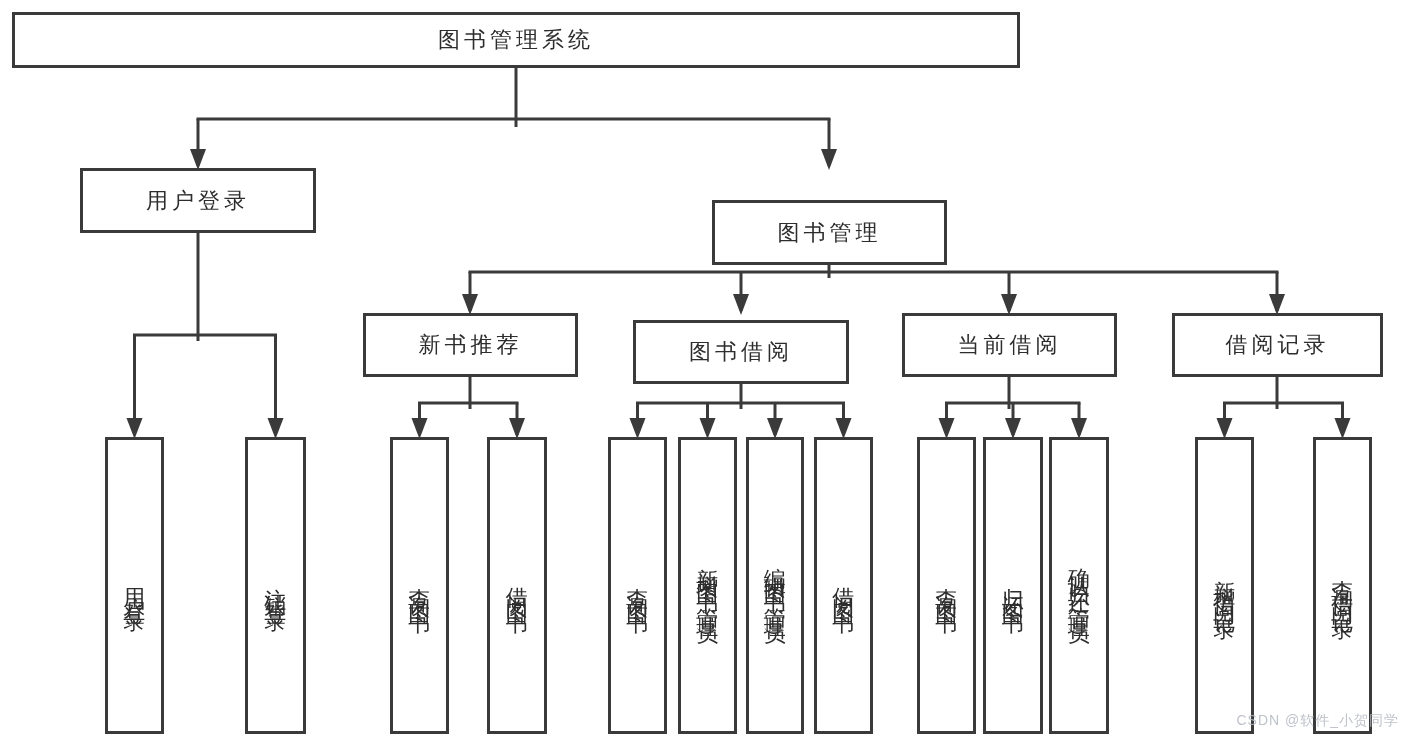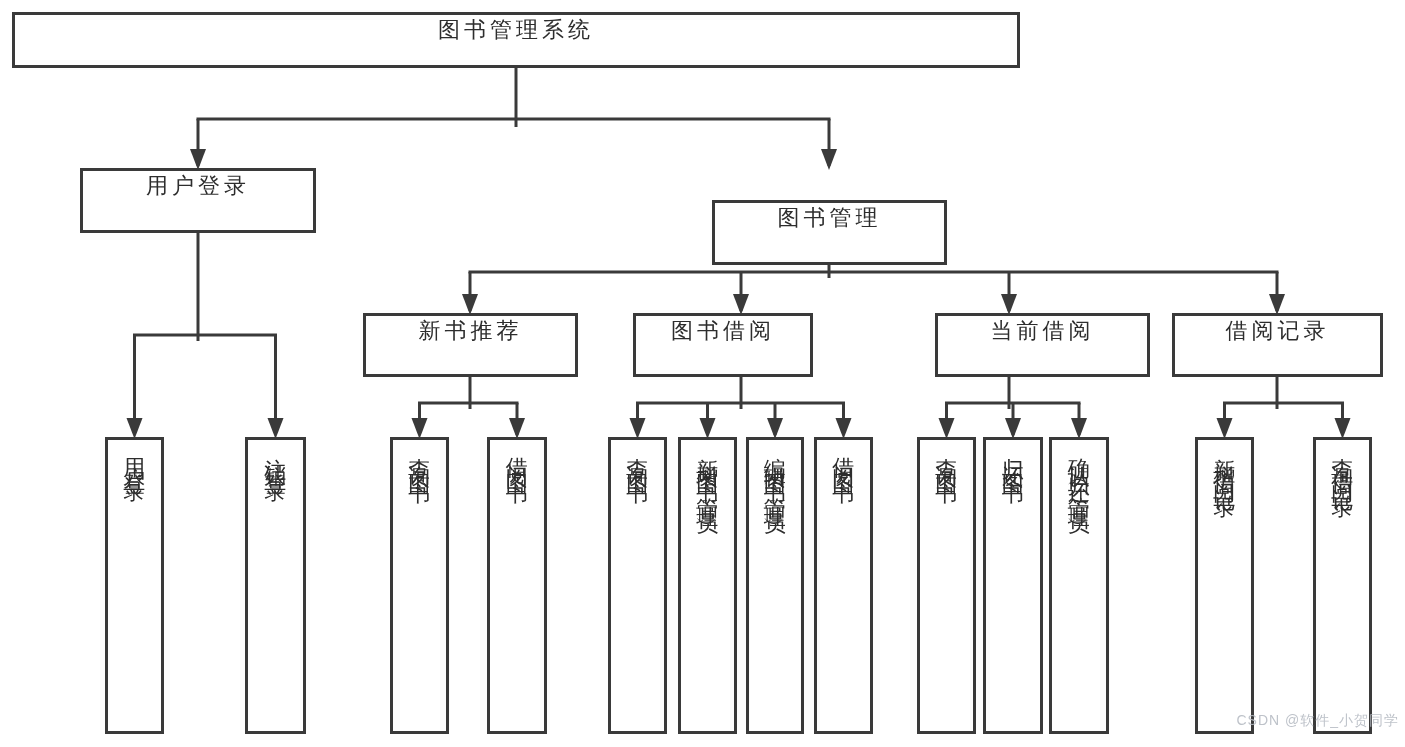--- a/index.html
+++ b/index.html
@@ -15,21 +15,21 @@
     position: absolute;
     left: 0; top: 0;
     width: 1405px; height: 747px;
   }
   .node, .leaf {
     position: absolute;
     box-sizing: border-box;
     background: #ffffff;
     border: 3px solid #3a3a3a;
     display: flex;
-    align-items: flex-start;
+    align-items: center;
     justify-content: center;
     color: #2d2d2d;
   }
   .node span {
     font-size: 22px;
     letter-spacing: 4px;
     white-space: nowrap;
   }
   .leaf span {
     writing-mode: vertical-rl;
@@ -133,24 +133,24 @@
   <div class="node" style="left:80px; top:168px; width:236px; height:65px;">
     <span>用户登录</span>
   </div>
   <div class="node" style="left:712px; top:168px; width:235px; height:65px;margin-top:32px;">
     <span>图书管理</span>
   </div>
 
   <div class="node" style="left:363px; top:313px; width:215px; height:64px;">
     <span>新书推荐</span>
   </div>
-  <div class="node" style="left:633px; top:313px; width:180px; height:64px;">
+  <div class="node" style="left:633px; top:320px; width:216px; height:64px;">
     <span>图书借阅</span>
   </div>
-  <div class="node" style="left:902px; top:313px; width:215px; height:64px;margin-left:33px;">
+  <div class="node" style="left:902px; top:313px; width:215px; height:64px;">
     <span>当前借阅</span>
   </div>
   <div class="node" style="left:1172px; top:313px; width:211px; height:64px;">
     <span>借阅记录</span>
   </div>
 
   <div class="leaf" style="left:105px; top:437px; width:59px; height:297px;">
     <span>用户登录</span>
   </div>
   <div class="leaf" style="left:245px; top:437px; width:61px; height:297px;">

